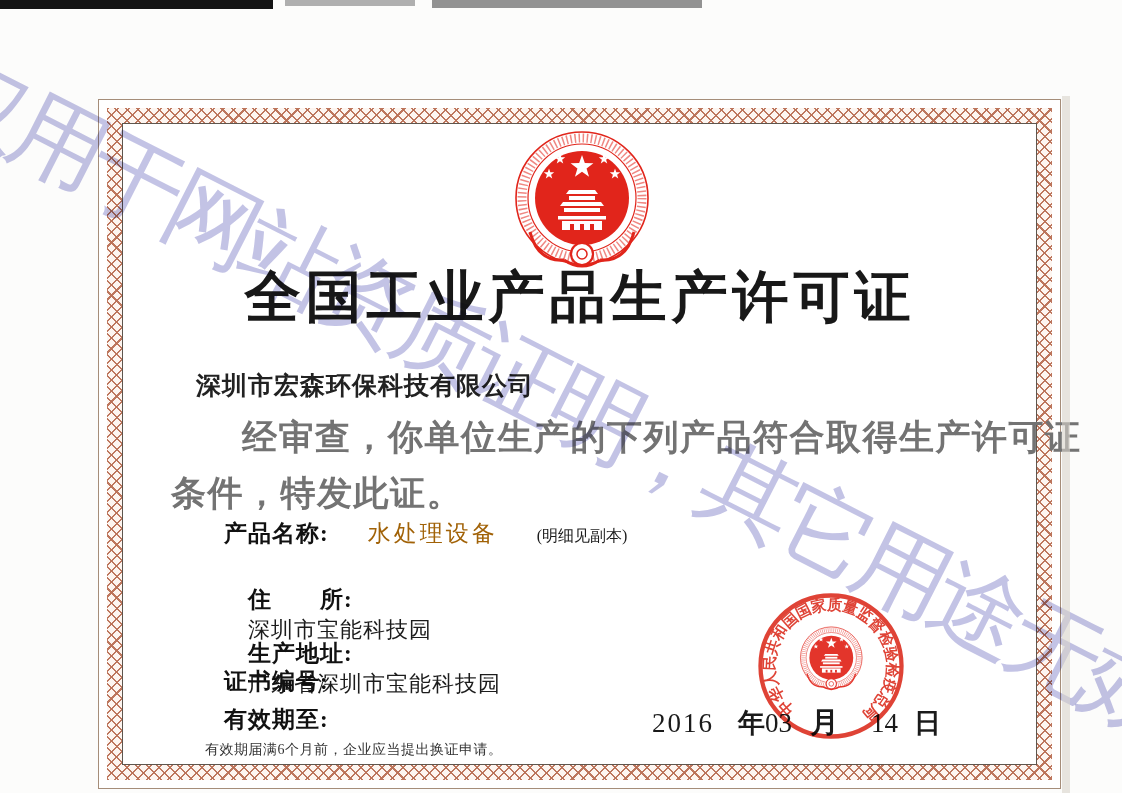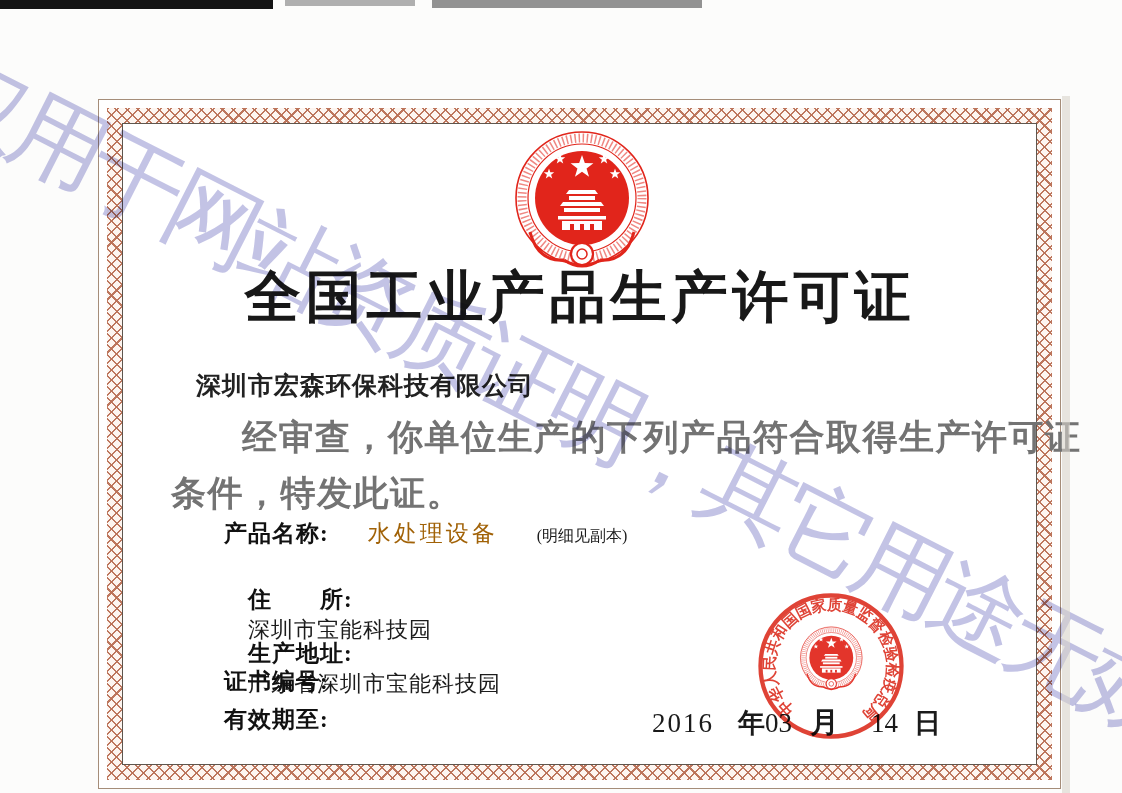--- a/index.html
+++ b/index.html
@@ -155,20 +155,21 @@
     <span class="field-label">生产地址:</span>
     <span class="field-value">广东省深圳市宝能科技园</span>
   </div>
   <div class="field-row row-2">
     <span class="field-label">证书编号:</span>
   </div>
   <div class="field-row row-3">
     <span class="field-label">有效期至:</span>
   </div>
 
+  <div class="footnote">有效期届满6个月前，企业应当提出换证申请。</div>
 
   <div class="issue-date">
     <span class="d-ynum">2016</span>
     <span class="unit d-yu">年</span>
     <span class="d-mnum">03</span>
     <span class="unit d-mu">月</span>
     <span class="d-dnum">14</span>
     <span class="unit d-du">日</span>
   </div>
 

